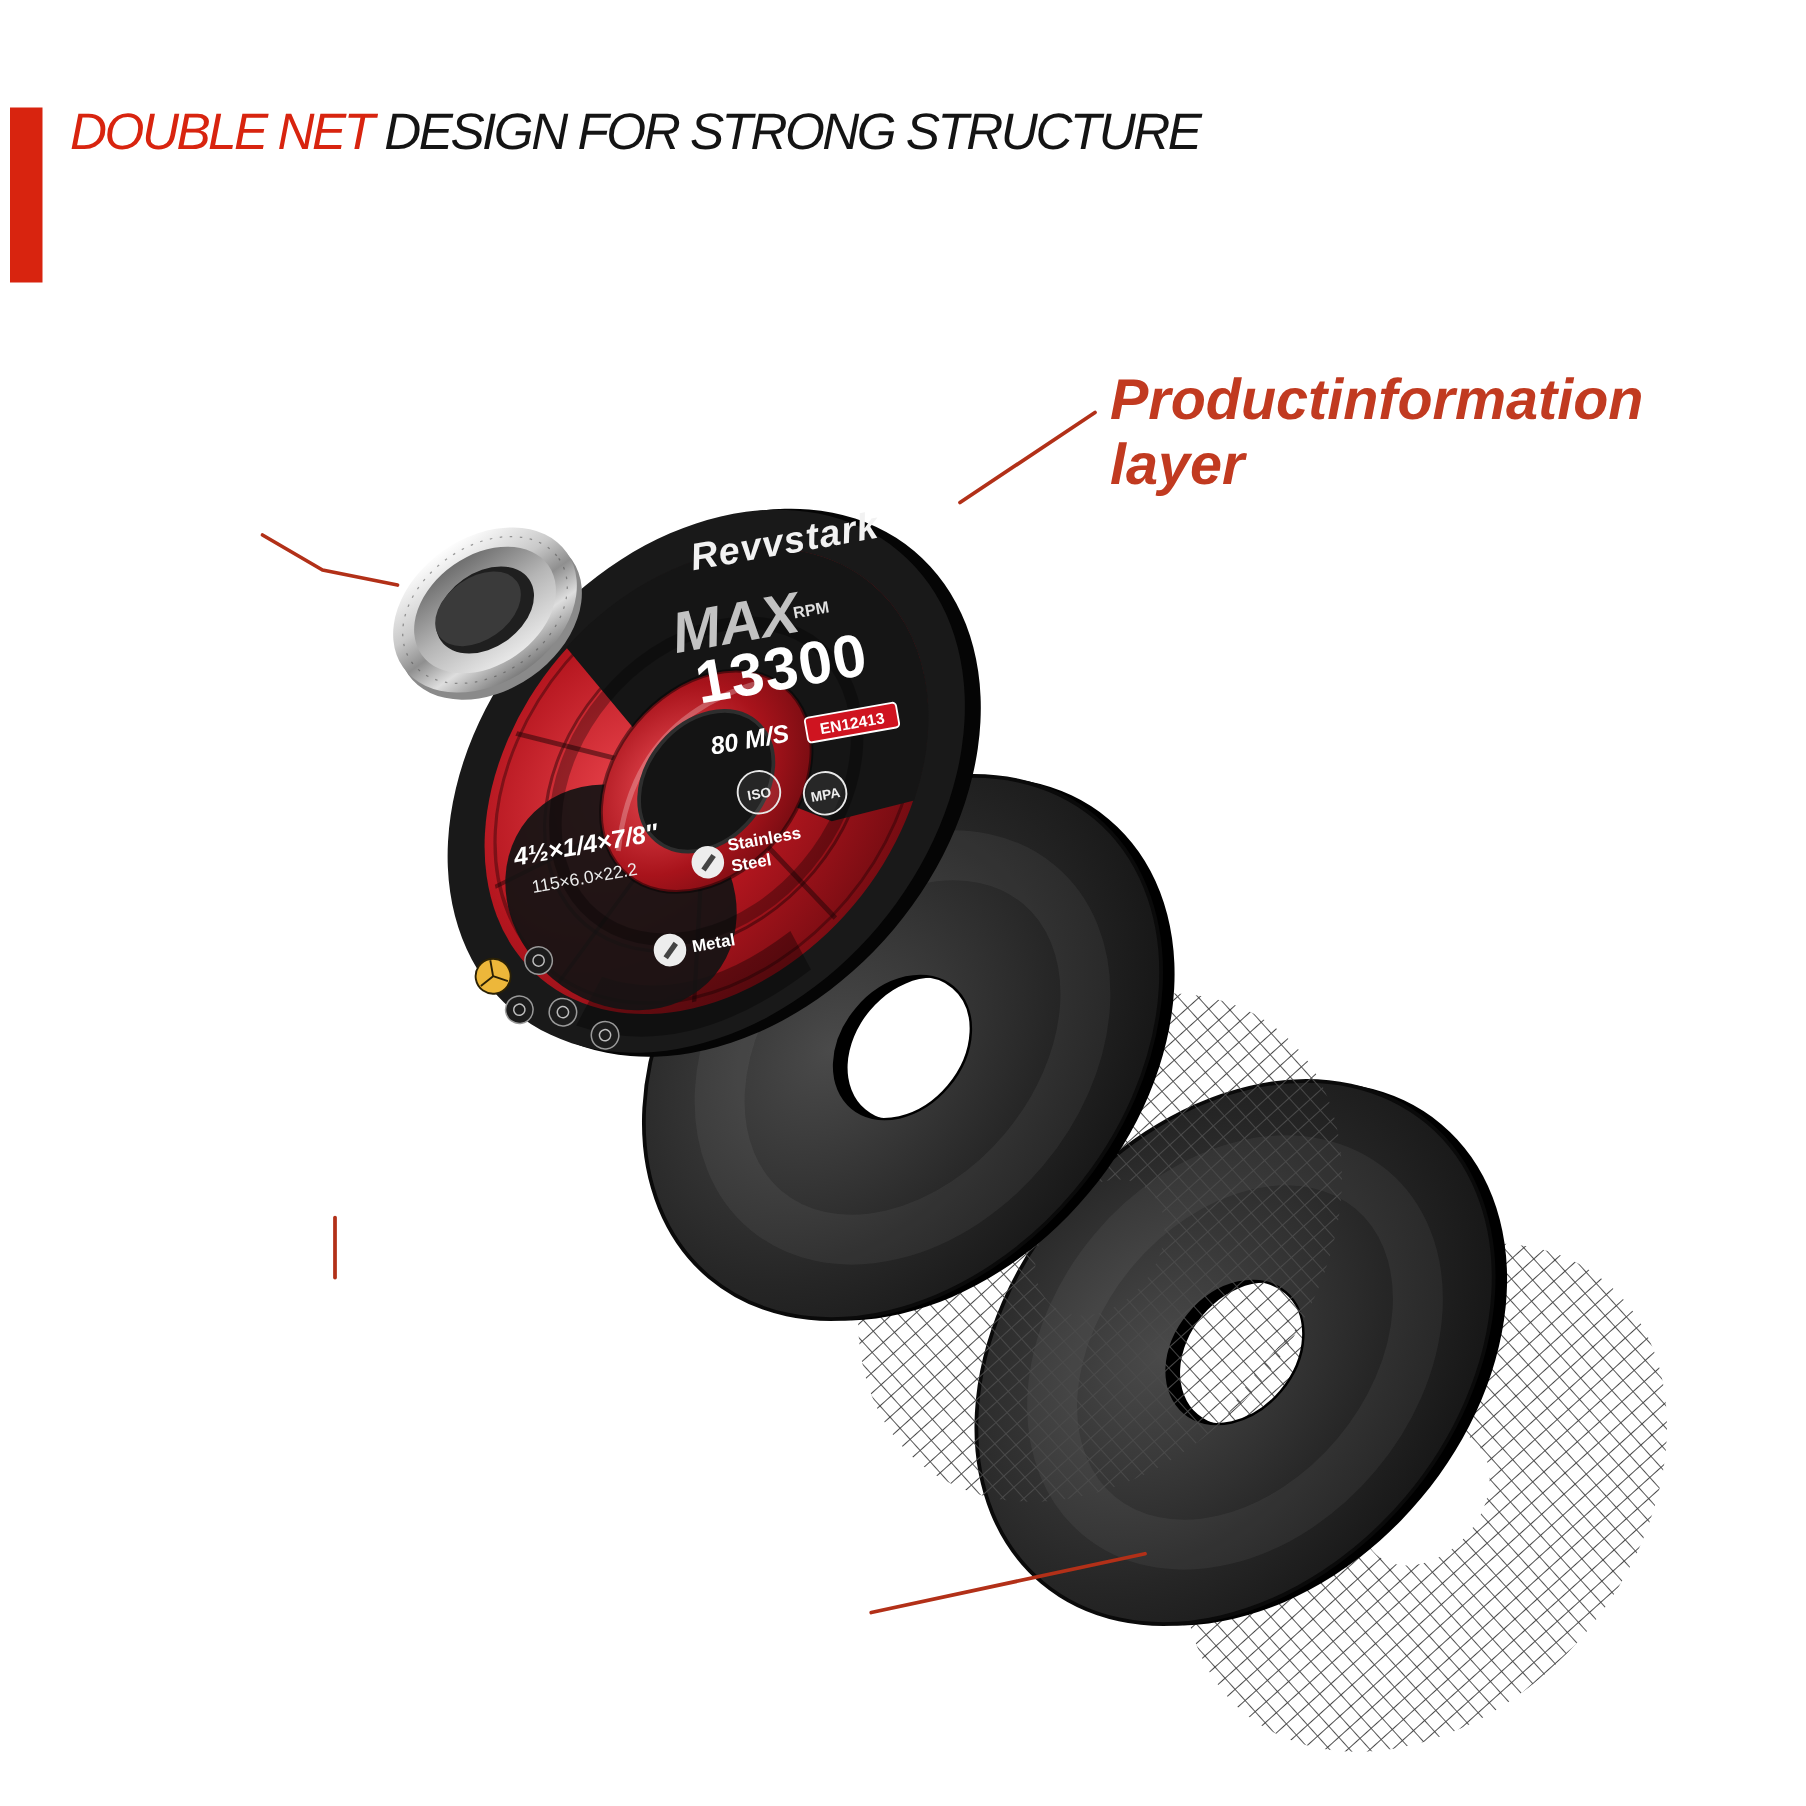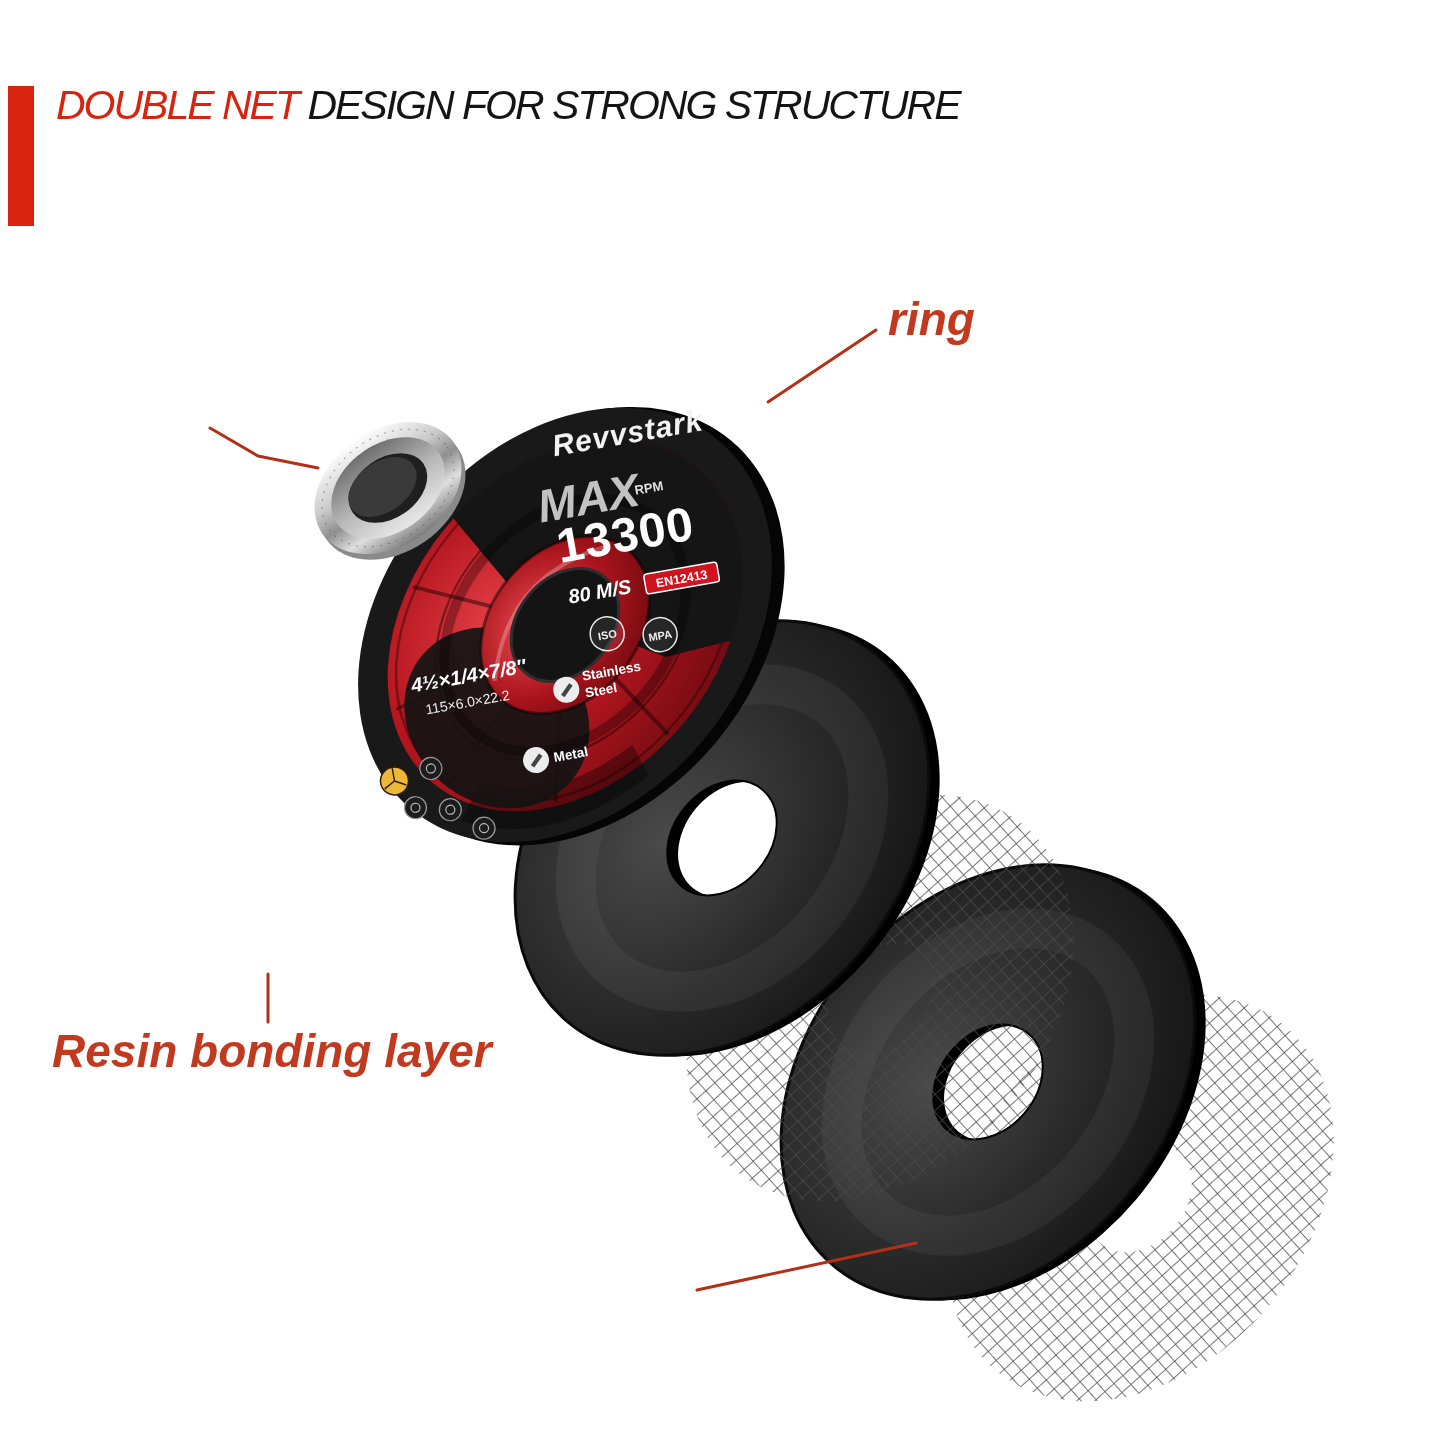--- a/index.html
+++ b/index.html
@@ -200,19 +200,19 @@
   </svg>
 
   <div class="accent-bar"></div>
 
   <div class="header">
     <h1 class="headline"><span class="hl">DOUBLE NET</span><span> DESIGN FOR STRONG STRUCTURE</span></h1>
   </div>
 
 
   <div class="callout two-line" style="left:888px; top:294px;">
-    <div>ring</div>
+    <div>Productinformation</div>
+    <div>layer</div>
   </div>
 
-  <div class="callout" style="left:52px; top:1026px;">Resin bonding layer</div>
 
 
 </div>
 
 </body></html>

